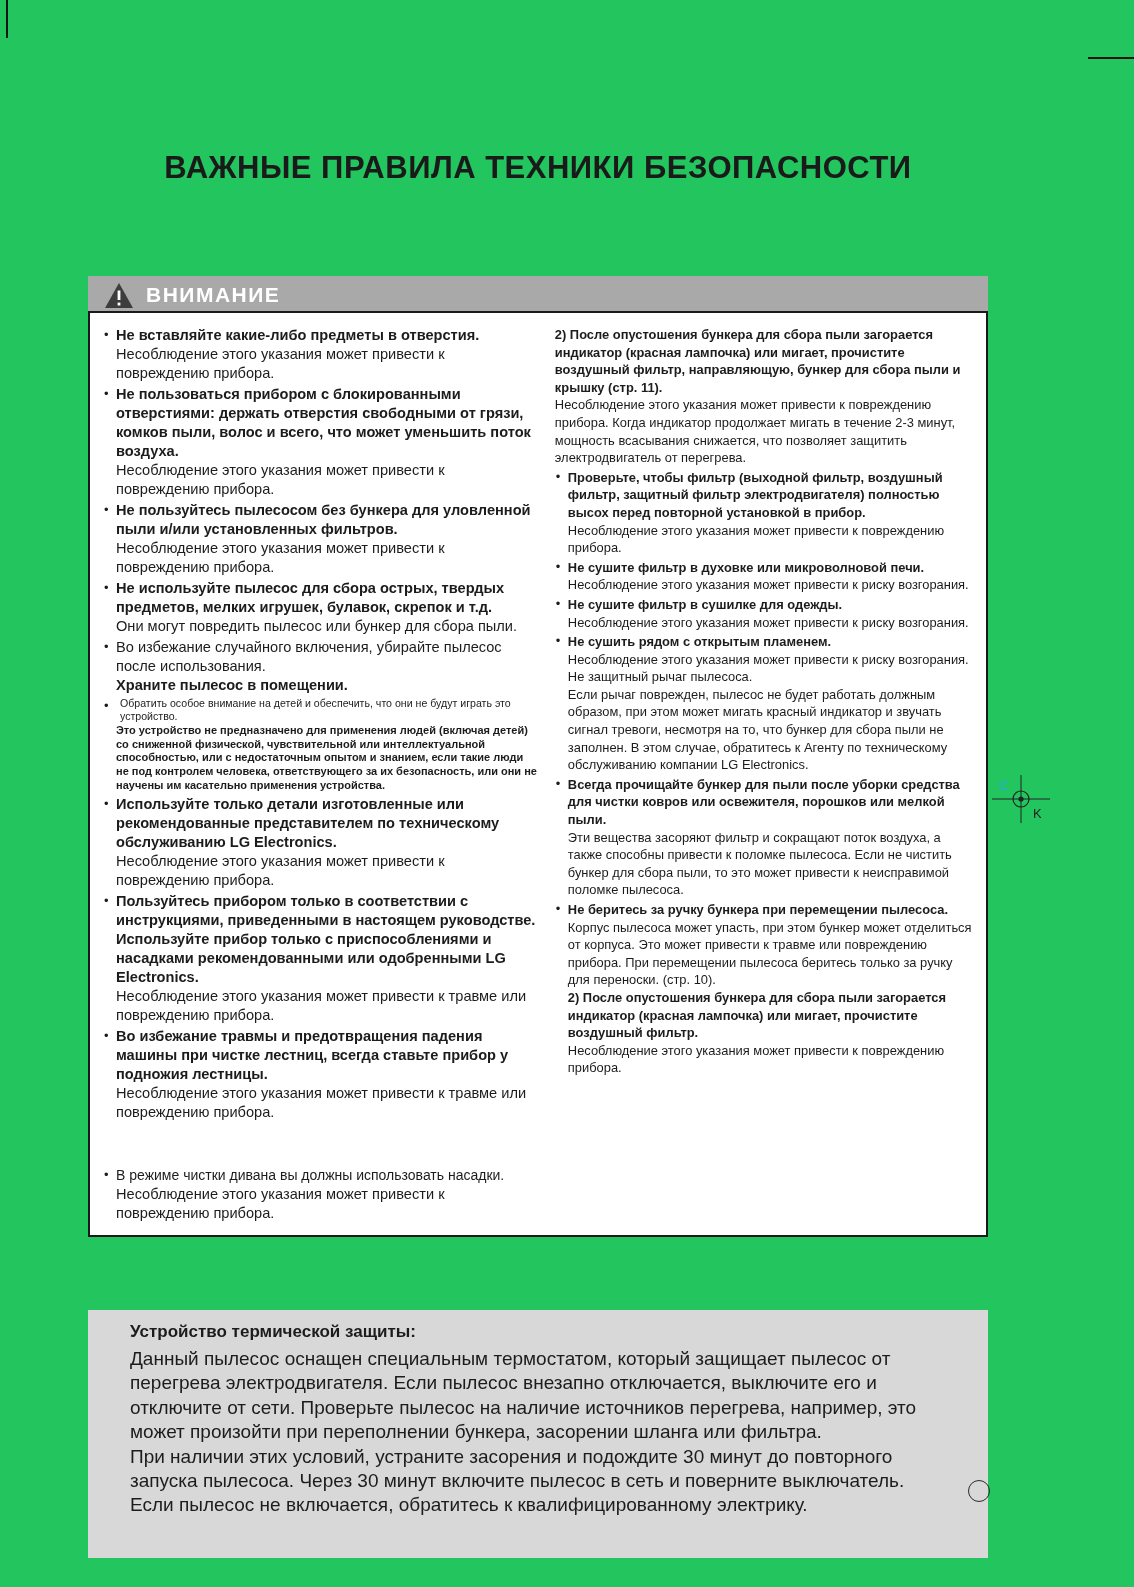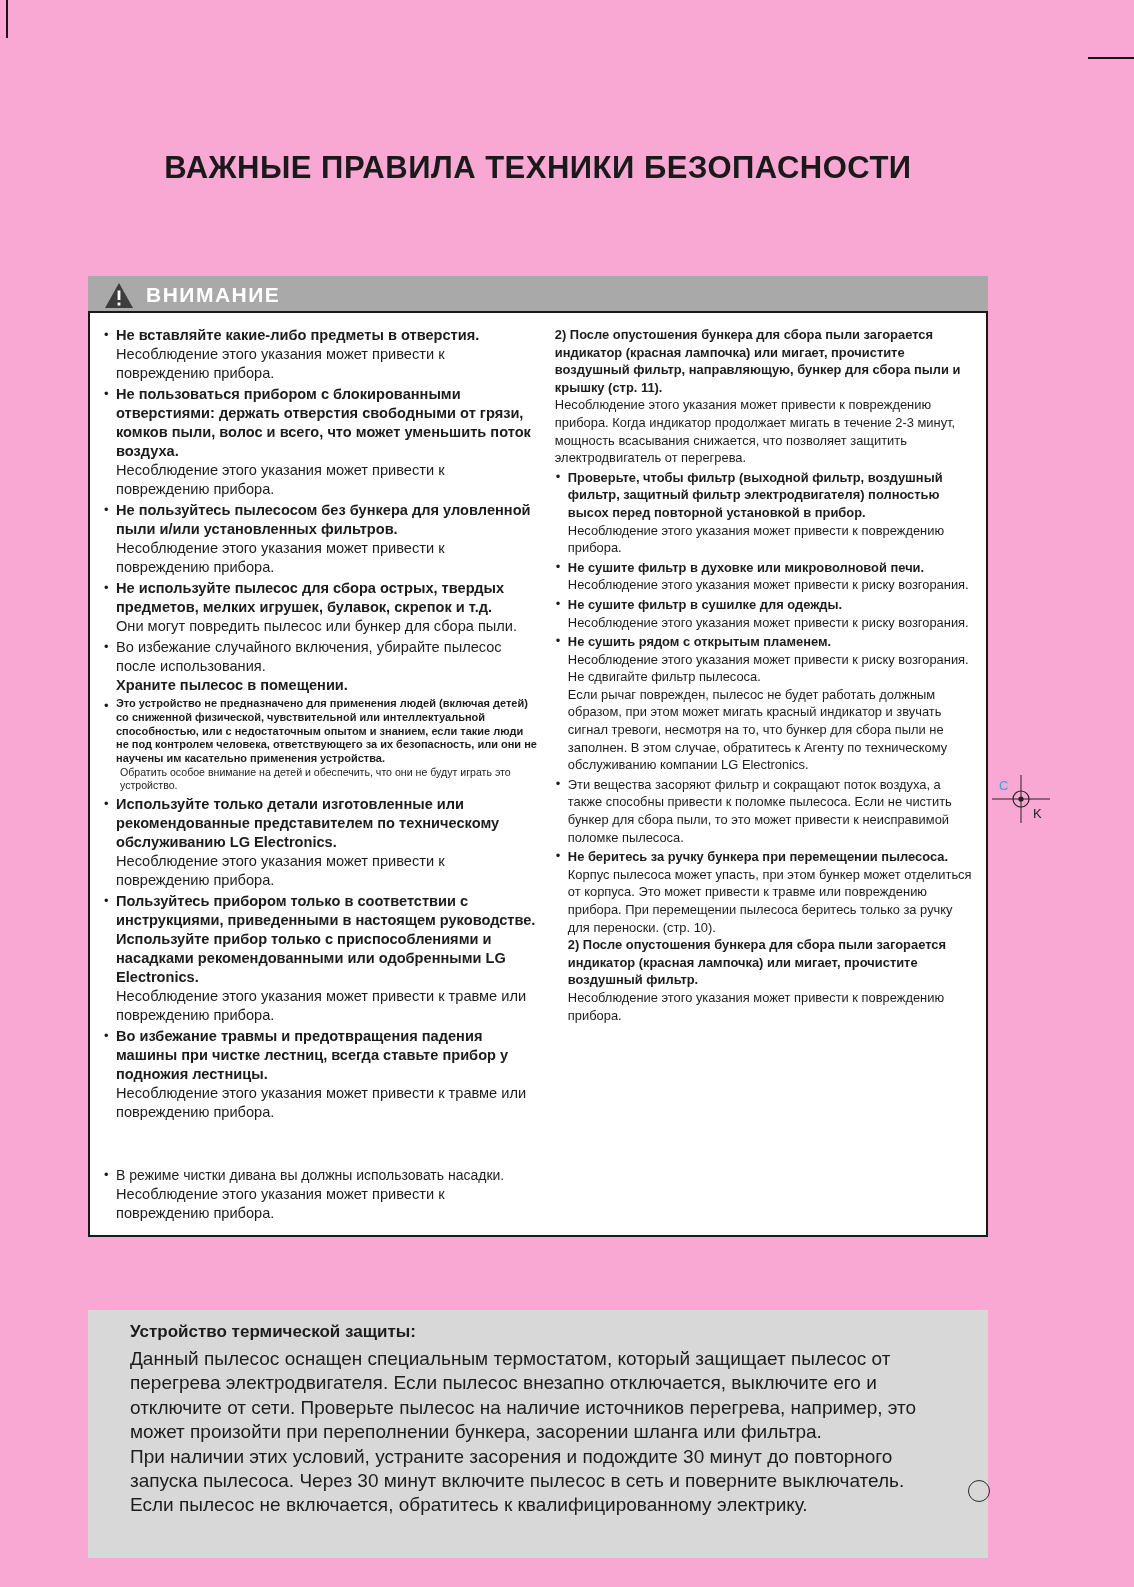--- a/index.html
+++ b/index.html
@@ -1,21 +1,21 @@
 <!DOCTYPE html>
 <html><head>
 <meta charset="utf-8">
 <style>
   * { margin: 0; padding: 0; box-sizing: border-box; }
   html, body { background: #ffffff; }
   .page {
     position: relative;
     width: 1134px;
     height: 1587px;
-    background: #f9a8d4;
+    background: #22c55e;
     font-family: "Liberation Sans", sans-serif;
     color: #1c1c1c;
     overflow: hidden;
   }
   .crop-tl { position: absolute; left: 6px; top: 0; width: 2px; height: 38px; background: #151515; }
   .crop-tr { position: absolute; right: 0; top: 57px; width: 46px; height: 2px; background: #151515; }
 
   .title {
     position: absolute; left: 88px; top: 150px; width: 900px;
     text-align: center; font-size: 31px; font-weight: 700; letter-spacing: 0.5px;
@@ -104,22 +104,22 @@
           <div class="seg b">Не используйте пылесос для сбора острых, твердых предметов, мелких игрушек, булавок, скрепок и т.д.</div>
           <div class="seg n">Они могут повредить пылесос или бункер для сбора пыли.</div>
         </div>
         <div class="list-item">
           <span class="bullet">•</span>
           <div class="seg n">Во избежание случайного включения, убирайте пылесос после использования.</div>
           <div class="seg b">Храните пылесос в помещении.</div>
         </div>
         <div class="list-item">
           <span class="bullet">•</span>
+          <div class="seg sn">Обратить особое внимание на детей и обеспечить, что они не будут играть это устройство.</div>
           <div class="seg sb">Это устройство не предназначено для применения людей (включая детей) со сниженной физической, чувствительной или интеллектуальной способностью, или с недостаточным опытом и знанием, если такие люди не под контролем человека, ответствующего за их безопасность, или они не научены им касательно применения устройства.</div>
-          <div class="seg sn">Обратить особое внимание на детей и обеспечить, что они не будут играть это устройство.</div>
         </div>
         <div class="list-item">
           <span class="bullet">•</span>
           <div class="seg b">Используйте только детали изготовленные или рекомендованные представителем по техническому обслуживанию LG Electronics.</div>
           <div class="seg n">Несоблюдение этого указания может привести к повреждению прибора.</div>
         </div>
         <div class="list-item">
           <span class="bullet">•</span>
           <div class="seg b">Пользуйтесь прибором только в соответствии с инструкциями, приведенными в настоящем руководстве. Используйте прибор только с приспособлениями и насадками рекомендованными или одобренными LG Electronics.</div>
           <div class="seg n">Несоблюдение этого указания может привести к травме или повреждению прибора.</div>
@@ -152,25 +152,26 @@
         </div>
         <div class="list-item">
           <span class="bullet">•</span>
           <div class="seg b">Не сушите фильтр в сушилке для одежды.</div>
           <div class="seg n">Несоблюдение этого указания может привести к риску возгорания.</div>
         </div>
         <div class="list-item">
           <span class="bullet">•</span>
           <div class="seg b">Не сушить рядом с открытым пламенем.</div>
           <div class="seg n">Несоблюдение этого указания может привести к риску возгорания.</div>
-          <div class="seg n">Не сдвигайте фильтр пылесоса.</div>
+          <div class="seg n">Не защитный рычаг пылесоса.</div>
           <div class="seg n">Если рычаг поврежден, пылесос не будет работать должным образом, при этом может мигать красный индикатор и звучать сигнал тревоги, несмотря на то, что бункер для сбора пыли не заполнен. В этом случае, обратитесь к Агенту по техническому обслуживанию компании LG Electronics.</div>
         </div>
         <div class="list-item">
           <span class="bullet">•</span>
+          <div class="seg b">Всегда прочищайте бункер для пыли после уборки средства для чистки ковров или освежителя, порошков или мелкой пыли.</div>
           <div class="seg n">Эти вещества засоряют фильтр и сокращают поток воздуха, а также способны привести к поломке пылесоса. Если не чистить бункер для сбора пыли, то это может привести к неисправимой поломке пылесоса.</div>
         </div>
         <div class="list-item">
           <span class="bullet">•</span>
           <div class="seg b">Не беритесь за ручку бункера при перемещении пылесоса.</div>
           <div class="seg n">Корпус пылесоса может упасть, при этом бункер может отделиться от корпуса. Это может привести к травме или повреждению прибора. При перемещении пылесоса беритесь только за ручку для переноски. (стр. 10).</div>
           <div class="seg b">2) После опустошения бункера для сбора пыли загорается индикатор (красная лампочка) или мигает, прочистите воздушный фильтр.</div>
           <div class="seg n">Несоблюдение этого указания может привести к повреждению прибора.</div>
         </div>
       </div>

